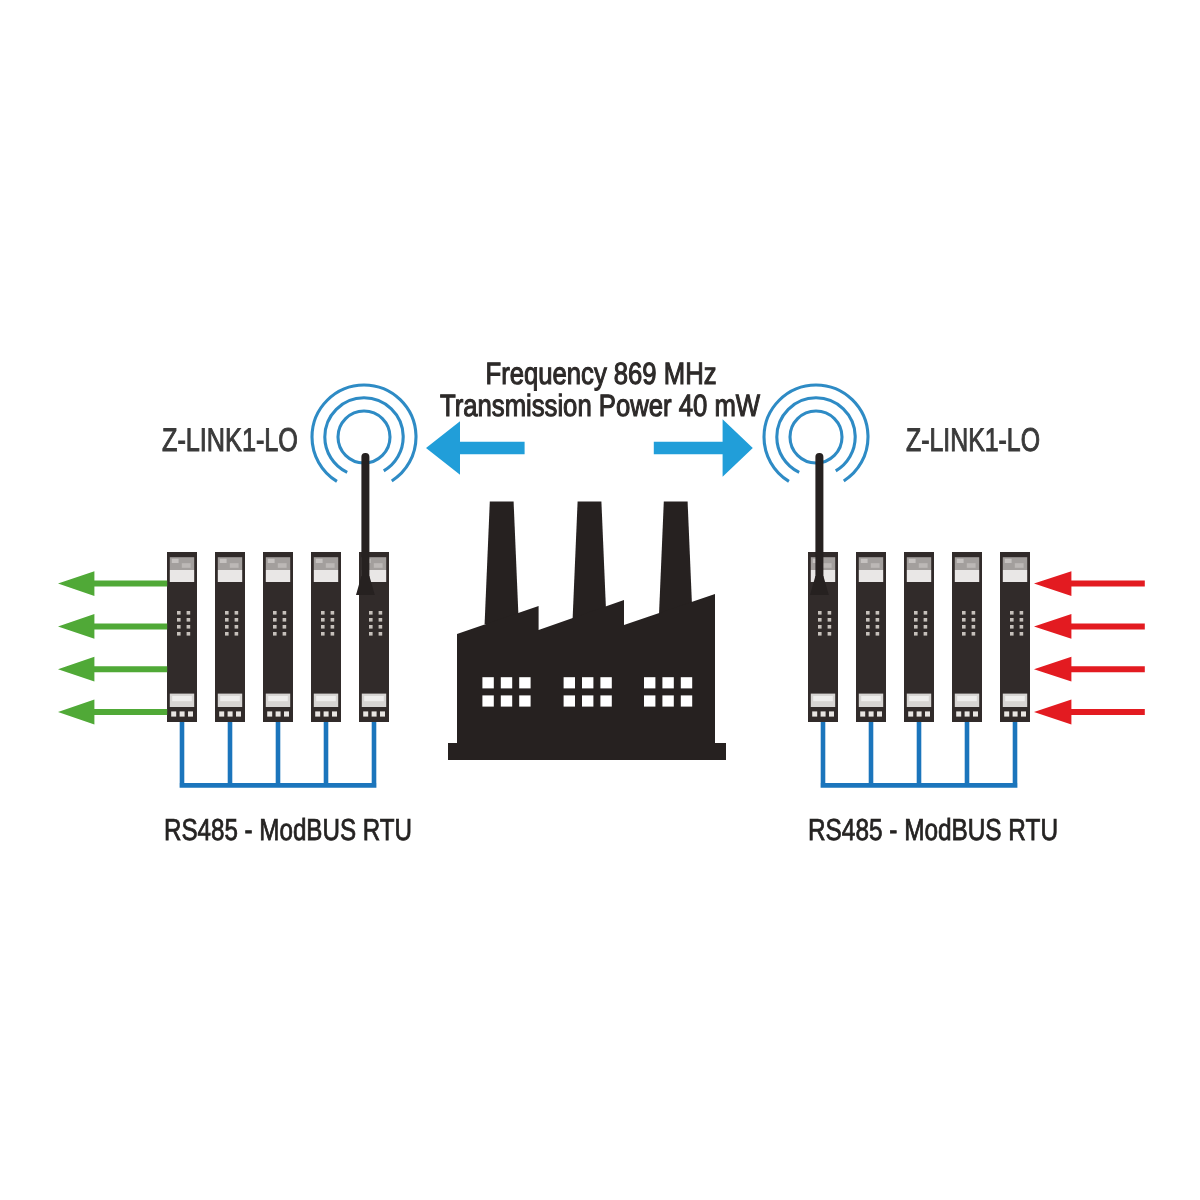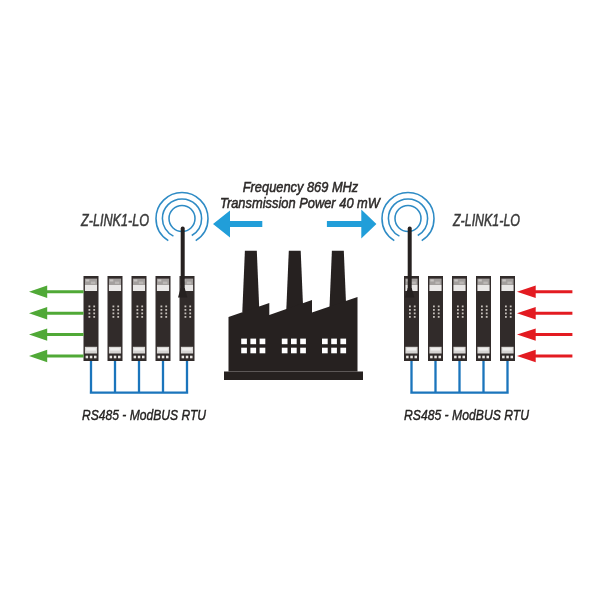--- a/index.html
+++ b/index.html
@@ -1,16 +1,16 @@
 <!DOCTYPE html>
 <html><head>
 <meta charset="utf-8">
 <style>
 html,body{margin:0;padding:0;background:#ffffff;}
-#stage{width:600px;height:600px;position:relative;font-style:italic;}
+#stage{width:600px;height:600px;position:relative;}
 svg{display:block;}
 text{font-family:"Liberation Sans",sans-serif;}
 </style>
 </head>
 <body>
 <div id="stage">
 <svg width="600" height="600" viewBox="0 0 600 600">
 <defs>
 <g id="mod">
   <rect x="0" y="0" width="15" height="85" fill="#312b2a"></rect>

